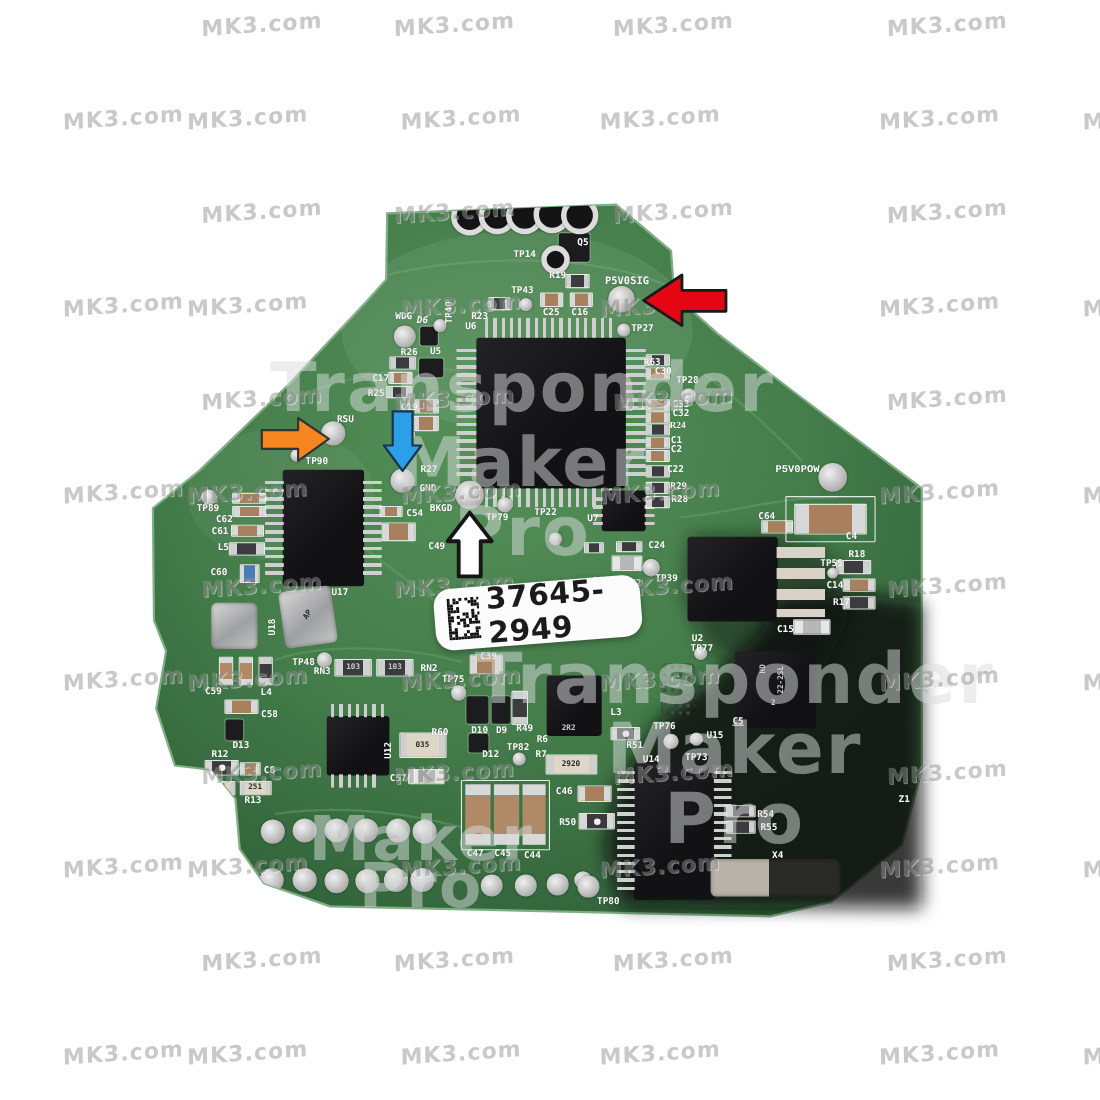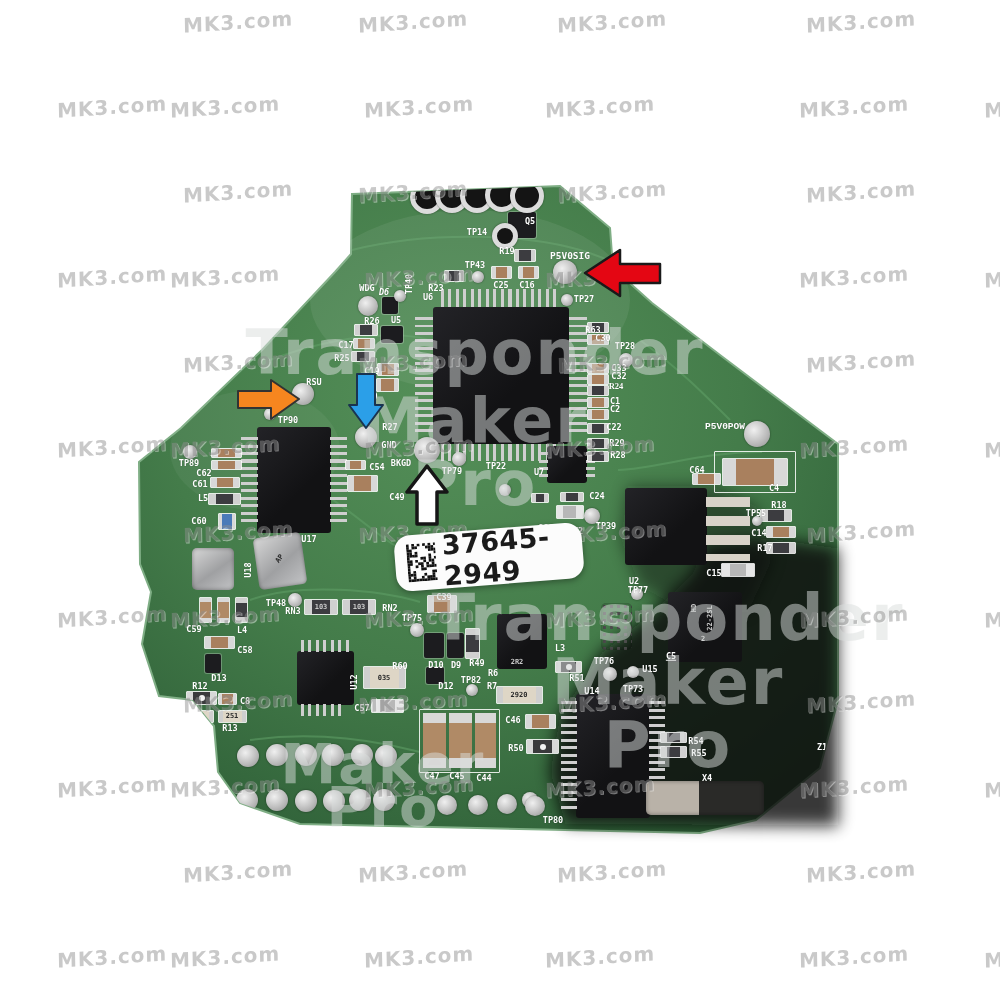--- a/index.html
+++ b/index.html
@@ -439,21 +439,21 @@
       <div class="silk" style="left: 633px; top: 689px;">TP73</div>
       <div class="silk" style="left: 513px; top: 720px;">C46</div>
       <div class="silk" style="left: 516px; top: 748px;">R50</div>
       <div class="silk" style="left: 432px; top: 776px;">C47</div>
       <div class="silk" style="left: 457px; top: 776px;">C45</div>
       <div class="silk" style="left: 484px; top: 778px;">C44</div>
       <div class="silk" style="left: 553px; top: 820px;">TP80</div>
       <div class="silk" style="left: 696px; top: 741px;">R54</div>
       <div class="silk" style="left: 699px; top: 753px;">R55</div>
       <div class="silk" style="left: 707px; top: 778px;">X4</div>
-      <div class="silk" style="left: 822px; top: 747px;">Z1</div>
+      <div class="silk" style="left: 822px; top: 727px;">Z1</div>
       <div class="mark" style="left: 517px; top: 662px; font-size: 7px; color: rgb(201, 201, 201);">2R2</div>
       <div class="mark" style="left: 384px; top: 678px; font-size: 7px; color: rgb(42, 42, 42);">035</div>
       <div class="mark" style="left: 519px; top: 695px; font-size: 7px; color: rgb(42, 42, 42);">2920</div>
       <div class="mark" style="left: 321px; top: 607px; font-size: 7px; color: rgb(201, 201, 201);">103</div>
       <div class="mark" style="left: 359px; top: 607px; font-size: 7px; color: rgb(201, 201, 201);">103</div>
       <div class="mark" style="left: 199px; top: 716px; font-size: 7px; color: rgb(42, 42, 42);">251</div>
       <div class="mark" style="left: 232px; top: 716px; font-size: 7px; color: rgb(42, 42, 42);">251</div>
       <div class="mark" style="left: 710px; top: 618px; font-size: 7px; color: rgb(201, 201, 201); transform: translate(-50%, -50%) rotate(-90deg);">22-2SL</div>
       <div class="mark" style="left: 694px; top: 608px; font-size: 7px; color: rgb(201, 201, 201); transform: translate(-50%, -50%) rotate(-90deg);">HD</div>
       <div class="mark" style="left: 703px; top: 639px; font-size: 7px; color: rgb(201, 201, 201);">2</div>

